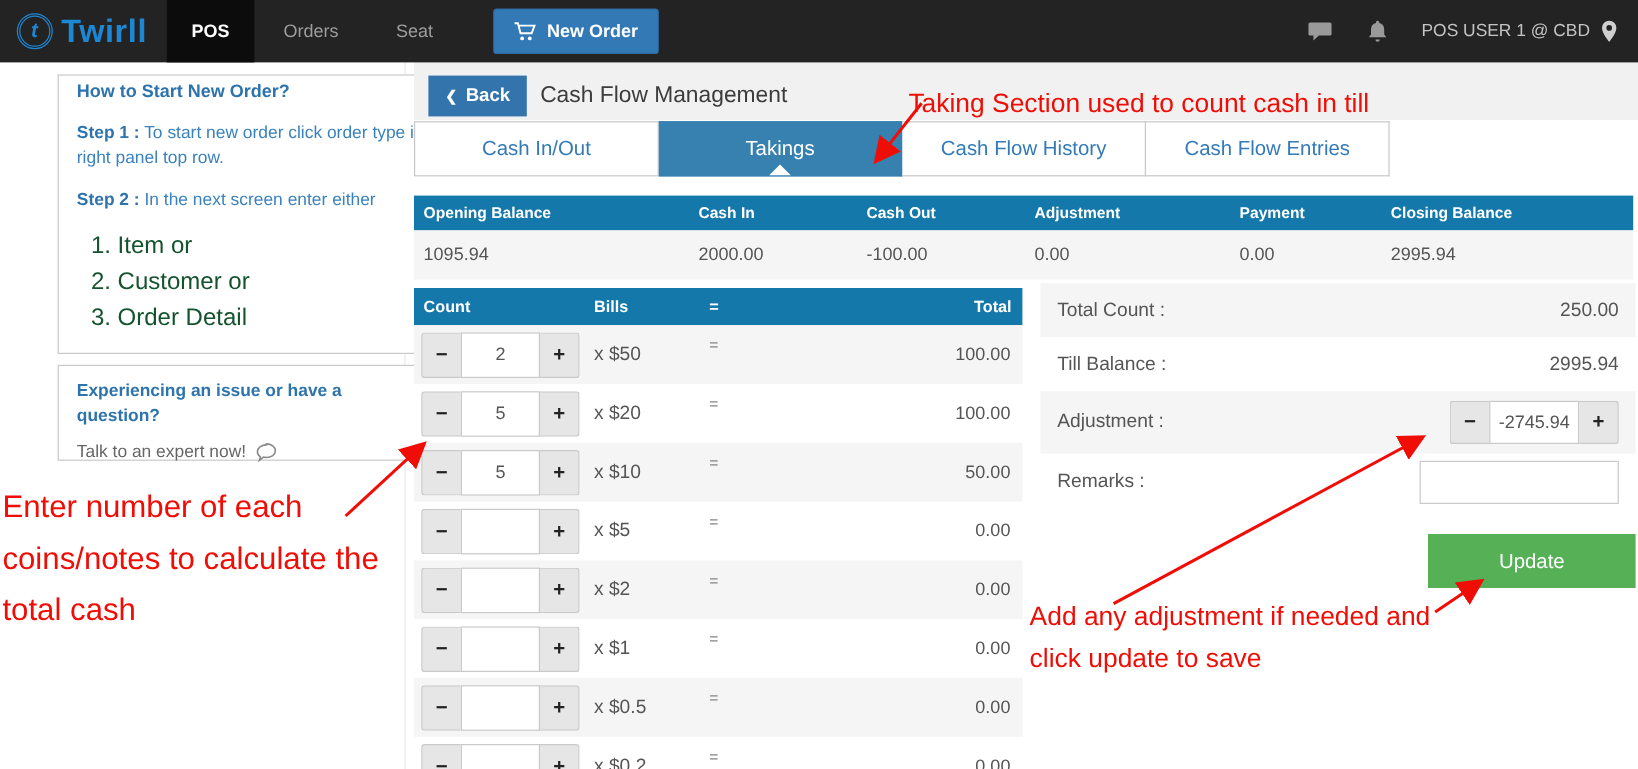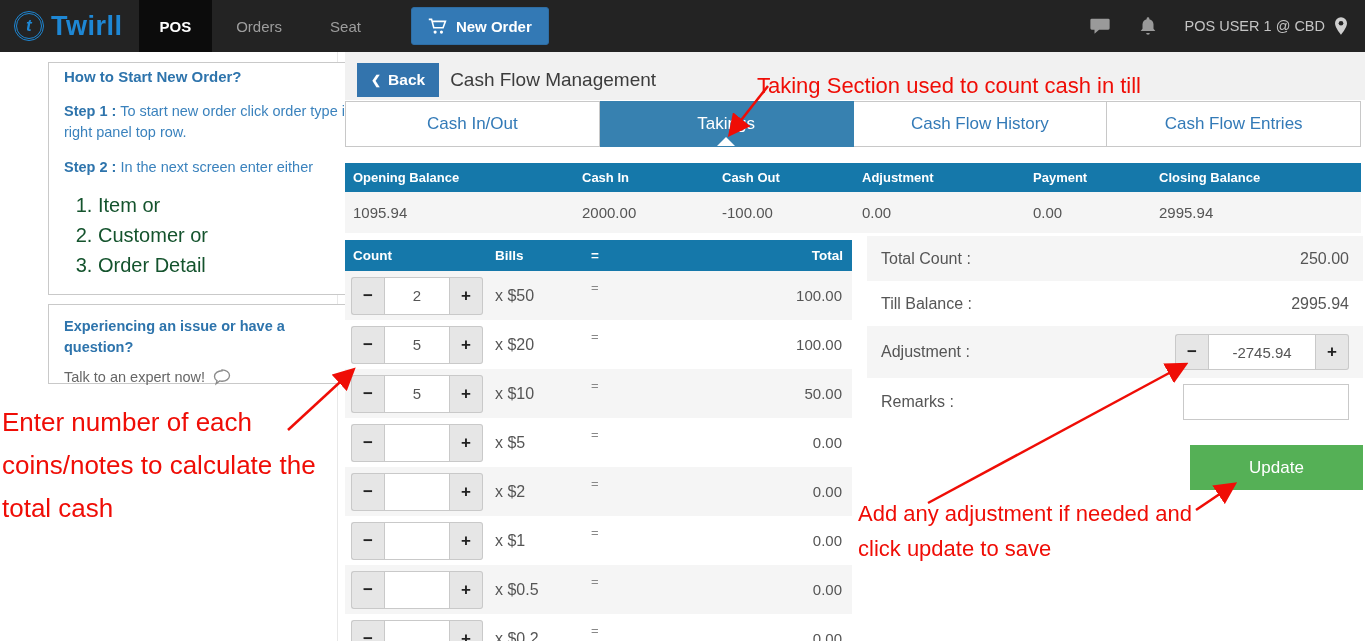--- a/index.html
+++ b/index.html
@@ -50,21 +50,21 @@
 
   
   .main { position:absolute; top:52px; left:345px; width:1020px; bottom:0; background:#fff; }
   .top-band { position:absolute; top:0; left:0; width:1020px; height:48px; background:#f1f1f1; }
   .header-row { position:absolute; top:11px; left:12px; display:flex; align-items:center; gap:11px; }
   .back-btn { background:#3374ad; color:#fff; font-size:15.5px; font-weight:700; height:34px;
               padding:0 14px; display:flex; align-items:center; gap:7px; border:none; cursor:pointer; }
   .back-btn .chev { font-size:12px; }
   .page-title { font-size:19px; color:#3c3c3c; }
 
-  .tabs { position:absolute; top:49px; left:0; width:1016px; height:46px; display:flex; }
+  .tabs { position:absolute; top:49px; left:0; width:813px; height:46px; display:flex; }
   .tab { flex:1; display:flex; align-items:center; justify-content:center; background:#fff;
          border:1px solid #c8c8c8; border-left:none; color:#337ab7; font-size:17px;
          position:relative; cursor:pointer; }
   .tab:first-child { border-left:1px solid #c8c8c8; }
   .tab.active { background:#3781b0; border-color:#3781b0; color:#fff; }
   .caret { position:absolute; bottom:0; left:50%; transform:translateX(-50%); width:0; height:0;
            border-left:9px solid transparent; border-right:9px solid transparent;
            border-bottom:9px solid #fff; }
 
   .balance-table { position:absolute; top:111px; left:0; width:1016px; }
@@ -94,21 +94,21 @@
 
   .right-panel { position:absolute; top:184px; left:522px; width:496px; height:300px; }
   .rp-row { display:flex; align-items:center; justify-content:space-between; padding:0 14px;
             color:#555; font-size:16px; }
   .rp-row.stripe { background:#f5f5f5; }
   .rp-total   { height:45px; }
   .rp-till    { height:45px; }
   .rp-adjust  { height:52px; }
   .rp-remarks { height:48px; }
   .adj-stepper { display:flex; height:36px; align-items:stretch; }
-  .adj-input { width:108px; border:1px solid #c9c9c9; text-align:center; font-size:15px;
+  .adj-input { width:75px; border:1px solid #c9c9c9; text-align:center; font-size:15px;
                color:#555; outline:none; }
   .remarks-input { width:166px; height:36px; border:1px solid #c9c9c9; outline:none;
                    font-size:15px; color:#555; padding:0 6px; }
   .update-btn { position:absolute; top:209px; right:0; width:173px; height:45px; background:#55b056;
                 color:#fff; font-size:17px; border:none; cursor:pointer; }
 
   .arrow-overlay { position:absolute; top:0; left:0; width:1365px; height:641px;
                    z-index:45; pointer-events:none; }
 </style>
 </head>

